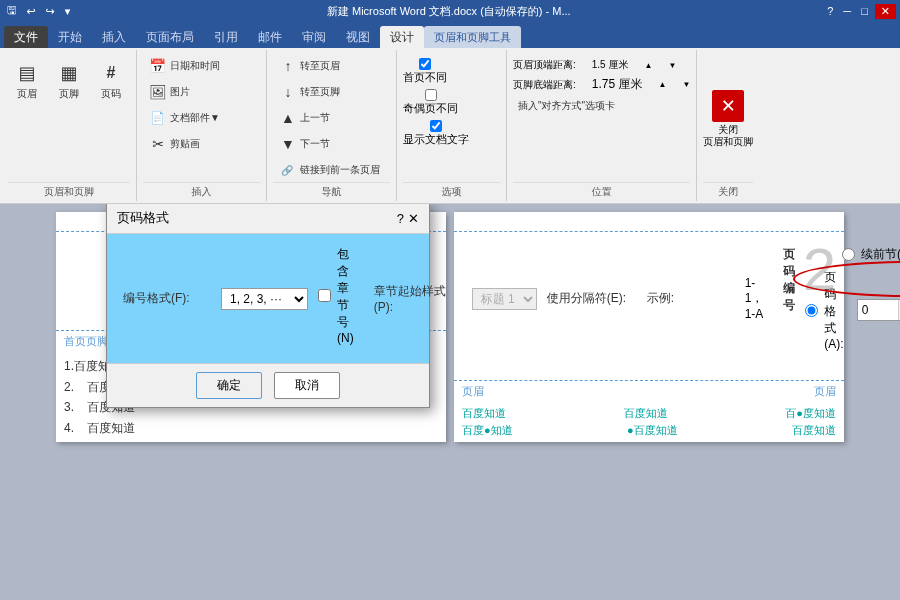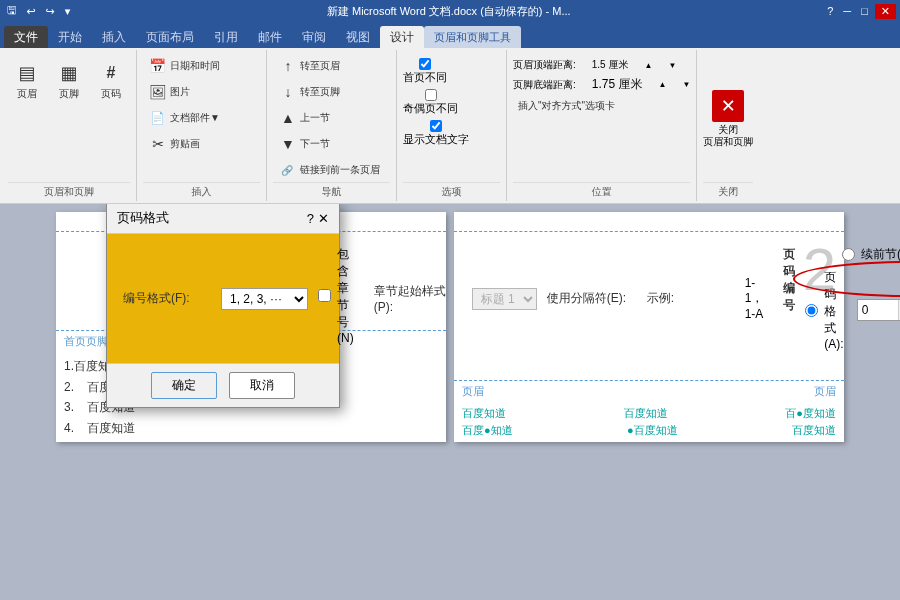--- a/index.html
+++ b/index.html
@@ -19,21 +19,21 @@
     .rb-btn .icon { width: 28px; height: 28px; display: flex; align-items: center; justify-content: center; font-size: 18px; }
     .rb-btn.small { flex-direction: row; min-width: auto; padding: 1px 4px; gap: 2px; }
     .rb-btn.small .icon { width: 20px; height: 20px; font-size: 14px; }
     .opt-row { display: flex; align-items: center; font-size: 11px; white-space: nowrap; flex-direction: column; }
     .opt-row input[type=checkbox] { width: 12px; height: 12px; }
     .pos-row { display: flex; align-items: center; gap: 16px; white-space: nowrap; }
     
     
     .quick-bar { background: #2b579a; height: 22px; display: flex; align-items: center; padding: 0 4px; gap: 4px; }
     .quick-btn { color: white; font-size: 11px; cursor: pointer; padding: 0 3px; }
-    .dialog { background: #eab308; border: 1px solid #888; box-shadow: 4px 4px 12px rgba(0,0,0,0.4); width: 234px; font-size: 12px; }
+    .dialog { background: #7dd3fc; border: 1px solid #888; box-shadow: 4px 4px 12px rgba(0,0,0,0.4); width: 324px; font-size: 12px; }
     .dialog-title { background: #f0f0f0; padding: 6px 10px; display: flex; justify-content: space-between; align-items: center; border-bottom: 1px solid #ccc; font-size: 13px; }
     .dialog-body { padding: 12px 16px; display: flex; flex-direction: row; gap: 10px; }
     .form-row { display: flex; align-items: center; gap: 8px; }
     .form-label { min-width: 90px; font-size: 12px; color: #333; }
     .form-select { flex: 1; height: 22px; font-size: 12px; border: 1px solid #999; background: white; padding: 0 4px; }
     .form-select:disabled { background: #e8e8e8; color: #888; }
     .checkbox-row { display: flex; align-items: center; gap: 6px; font-size: 12px; }
     .dialog-divider { border: none; border-top: 1px solid #ccc; margin: 4px 0; }
     .section-title { font-size: 12px; font-weight: bold; color: #333; margin-bottom: 4px; }
     .radio-group { display: flex; flex-direction: column; gap: 6px; align-items: flex-end; }

